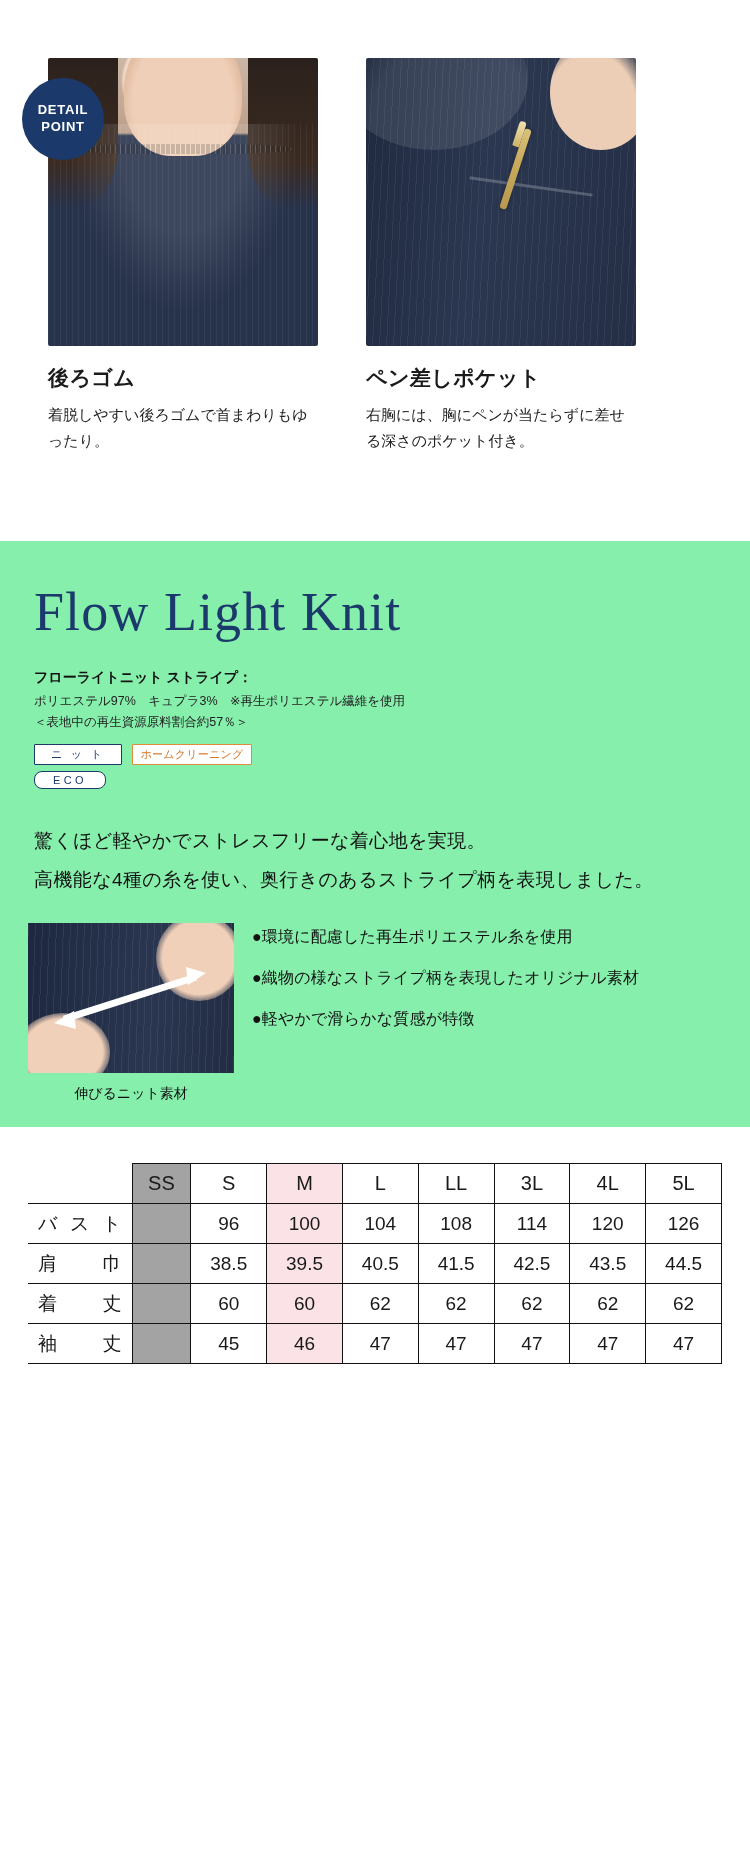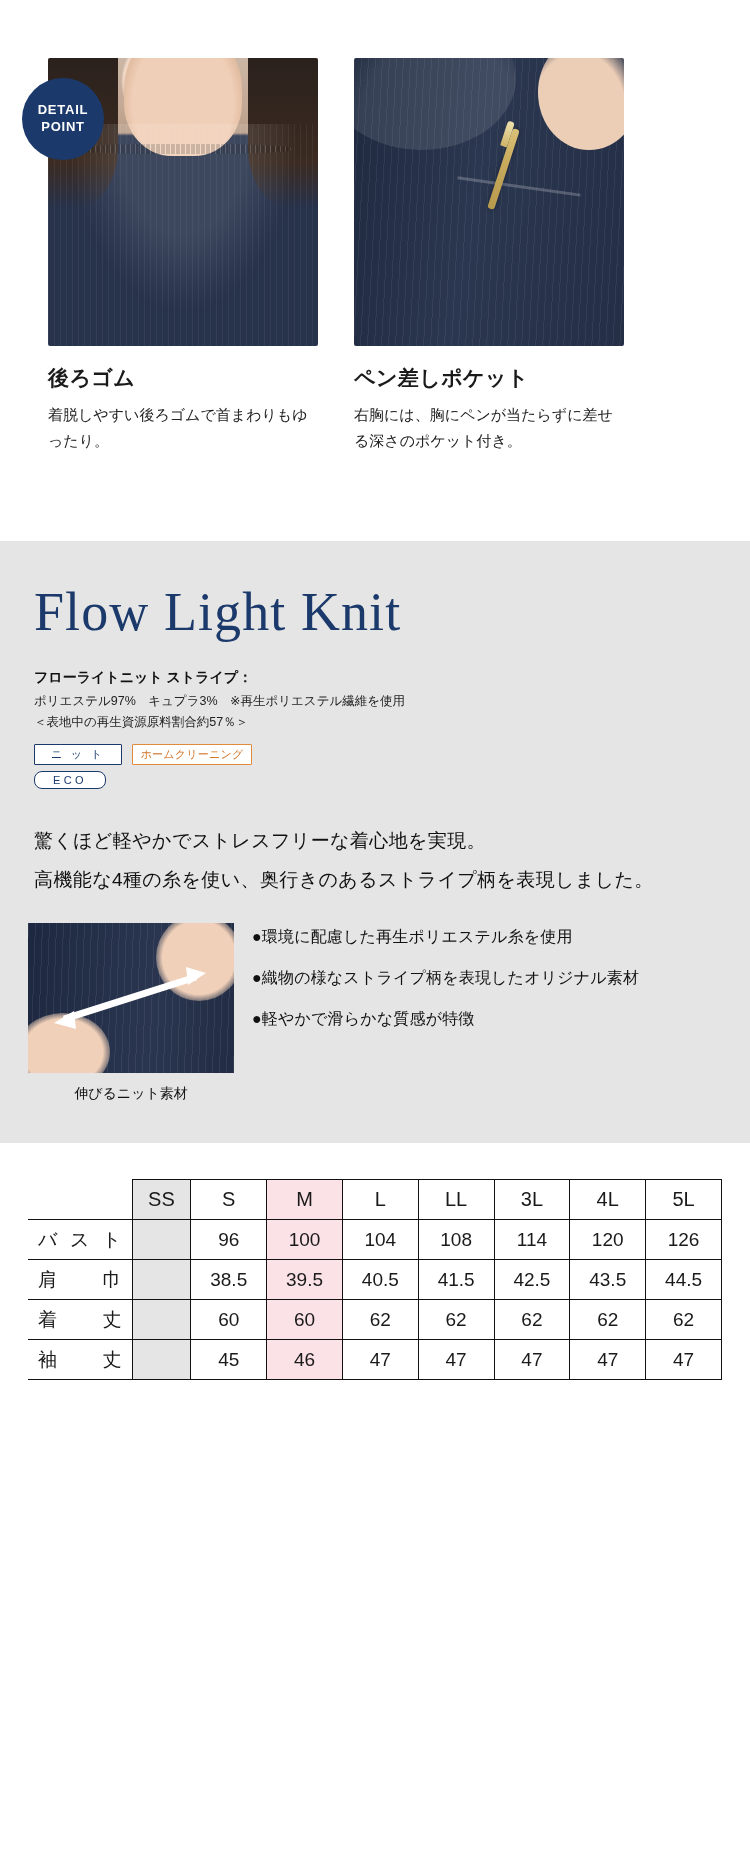--- a/index.html
+++ b/index.html
@@ -27,21 +27,21 @@
     color: #ffffff;
     display: flex; flex-direction: column;
     align-items: center; justify-content: center;
     font-size: 13px; font-weight: bold;
     letter-spacing: .06em;
     line-height: 1.3;
     z-index: 5;
   }
   .detail-grid {
     display: flex;
-    gap: 36px;
+    gap: 48px;
   }
   .detail-col { width: 270px; }
   .photo {
     width: 270px; height: 288px;
     border-radius: 2px;
     position: relative;
     overflow: hidden;
   }
   
   .photo-neck {
@@ -130,22 +130,22 @@
     letter-spacing: .02em;
   }
   .detail-desc {
     font-size: 15px; line-height: 1.75;
     color: #222;
   }
 
   
   .knit-section {
     margin-top: 86px;
-    background: #e5e5e5;
-    padding: 40px 28px 40px 28px;
+    background: #86efac;
+    padding: 40px 28px 24px 28px;
   }
   .knit-logo {
     font-family: "Liberation Serif", "DejaVu Serif", serif;
     font-size: 54px;
     color: #1b3a6b;
     letter-spacing: .02em;
     margin: 0 0 26px 6px;
     font-weight: 400;
   }
   .mat-title {
@@ -232,21 +232,21 @@
   table.size thead th { font-size: 20px; }
   table.size thead th.corner { border-left: none; border-top: none; border-right: 1px solid #111; }
   table.size tbody th.rowhead {
     text-align: justify;
     text-align-last: justify;
     padding: 0 10px;
     width: 104px;
     font-size: 19px;
     border-left: none;
   }
-  .col-ss { background: #e5e5e5; }
+  .col-ss { background: #a3a3a3; }
   .col-m  { background: #fbe2e6; }
 </style>
 </head>
 <body>
 
 <div class="page">
 
   <section class="detail-section">
 
     <div class="detail-badge">

